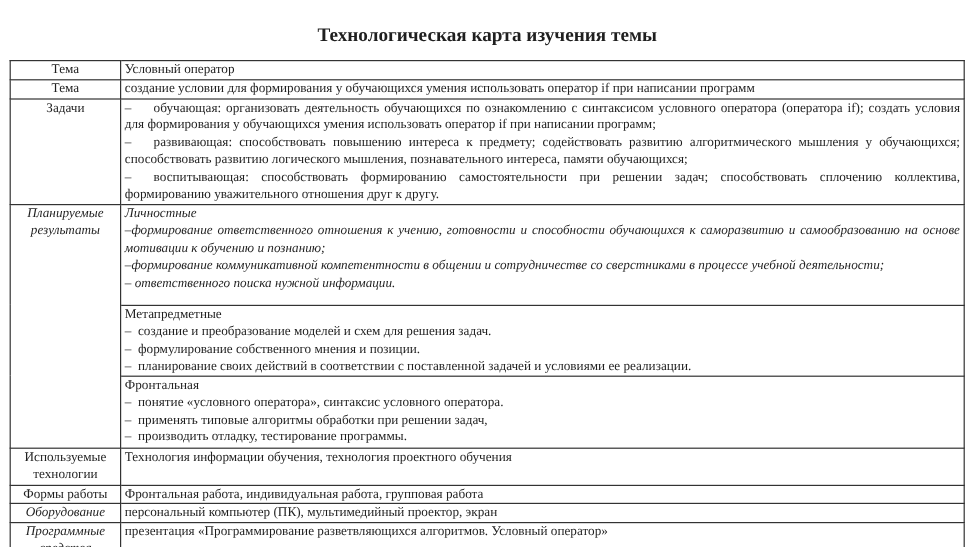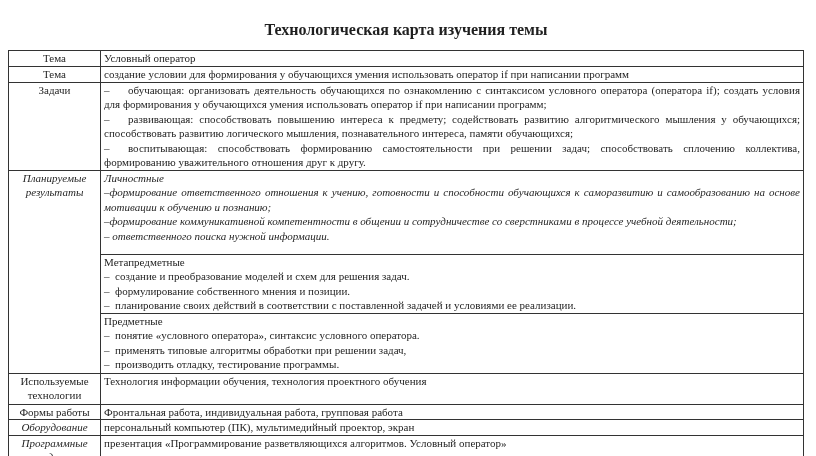--- a/index.html
+++ b/index.html
@@ -106,21 +106,21 @@
     <td>
       <div class="sec-head">Метапредметные</div>
       <p><span class="marker narrow">–</span><span>создание и преобразование моделей и схем для решения задач.</span></p>
       <p><span class="marker narrow">–</span><span>формулирование собственного мнения и позиции.</span></p>
       <p><span class="marker narrow">–</span><span>планирование своих действий в соответствии с поставленной задачей и условиями ее реализации.</span></p>
     </td>
   </tr>
 
   <tr class="h60">
     <td>
-      <div class="sec-head">Предметные</div>
+      <div class="sec-head">Фронтальная</div>
       <p><span class="marker narrow">–</span><span>понятие «условного оператора», синтаксис условного оператора.</span></p>
       <p><span class="marker narrow">–</span><span>применять типовые алгоритмы обработки при решении задач,</span></p>
       <p><span class="marker narrow">–</span><span>производить отладку, тестирование программы.</span></p>
     </td>
   </tr>
 
   <tr class="h31">
     <td class="label-cell">Используемые технологии</td>
     <td>Технология информации обучения, технология проектного обучения</td>
   </tr>

